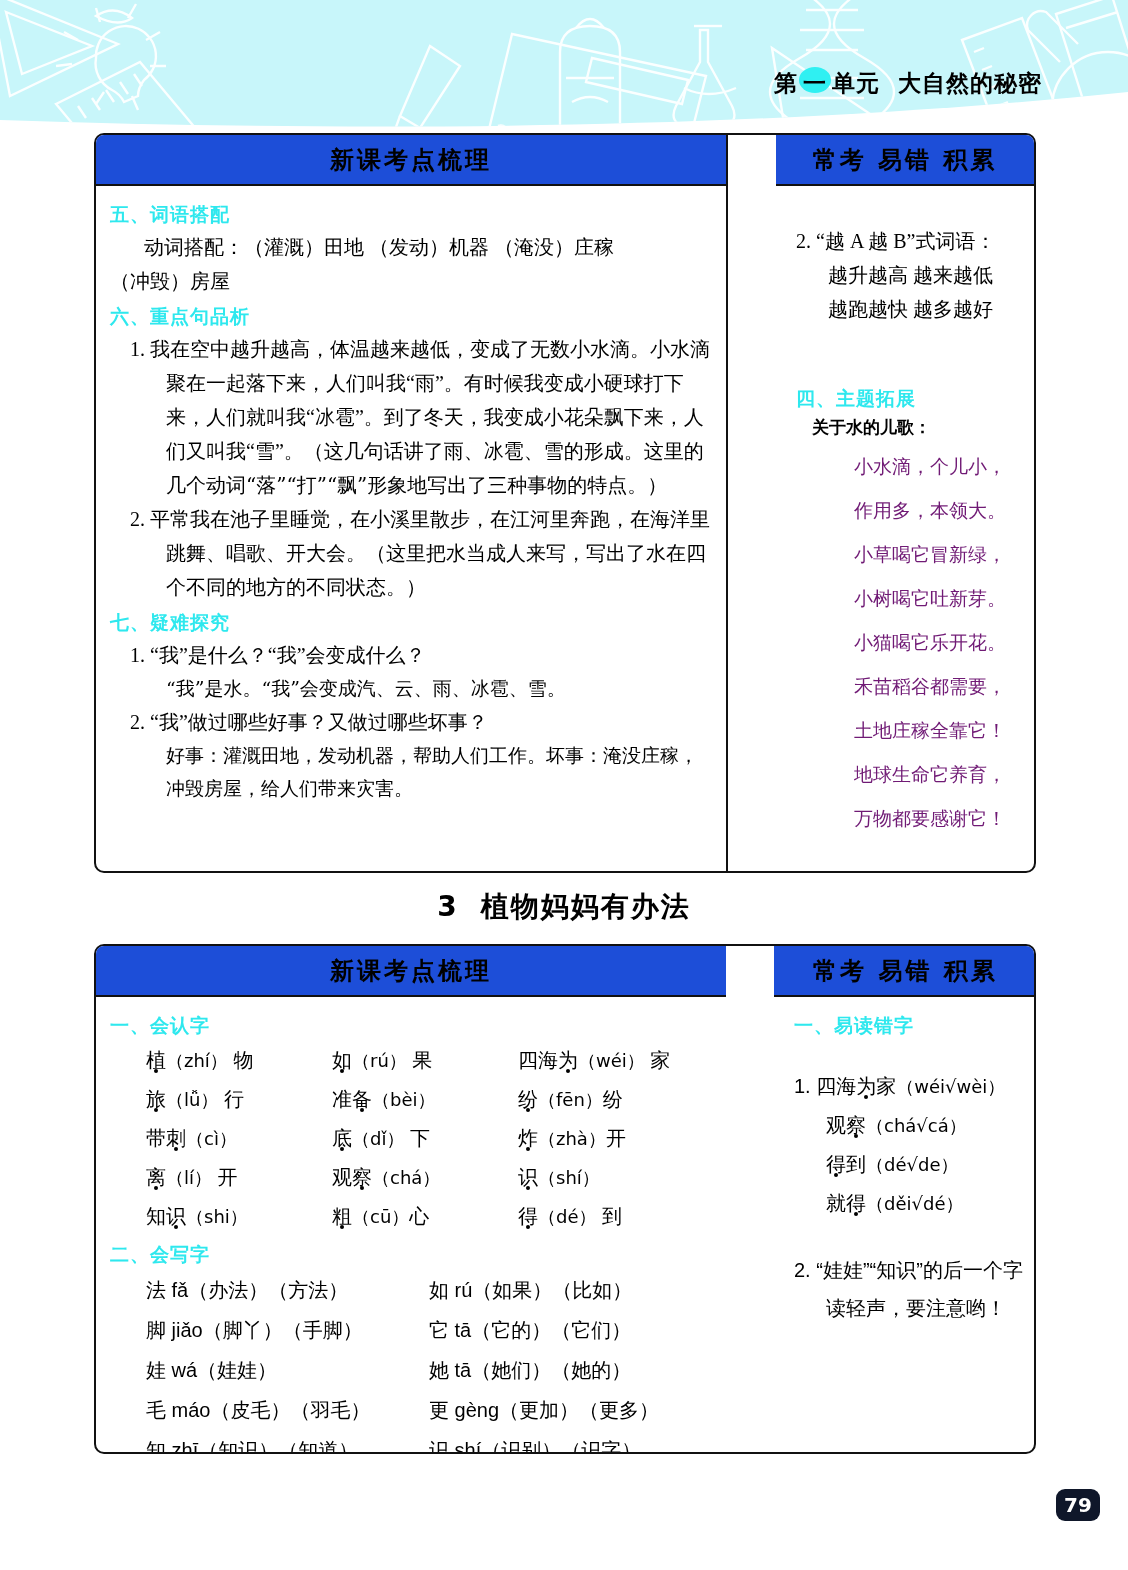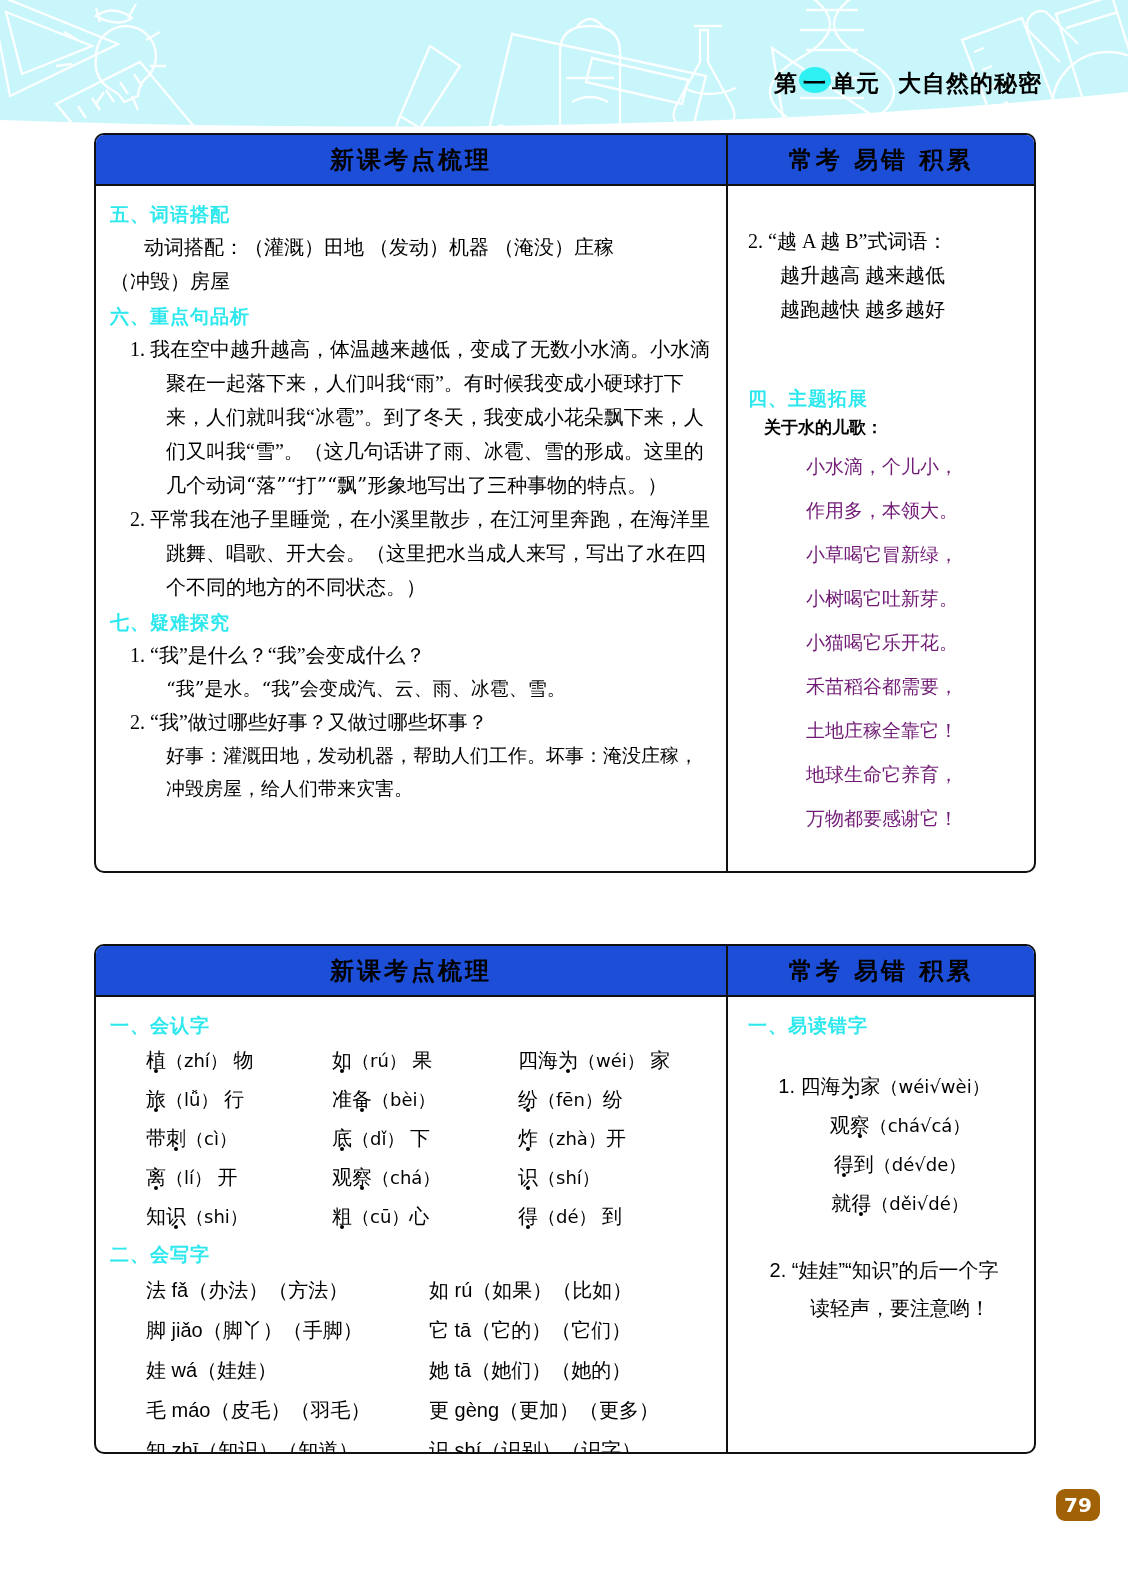--- a/index.html
+++ b/index.html
@@ -44,21 +44,21 @@
     box-sizing:border-box;
     background:#fff;
     overflow:hidden;
   }
   .card.one{ left:94px; top:133px; width:942px; height:740px; }
   .card.two{ left:94px; top:944px; width:942px; height:510px; }
 
   .card-inner{ display:flex; width:100%; height:100%; }
   .col-left{ width:630px; box-sizing:border-box; }
   .col-div{ width:2px; background:#111; }
-  .col-right{ flex:1; box-sizing:border-box; }
+  .col-right{ flex:1; box-sizing:border-box;padding-left:48px; }
 
   .thead{
     background:#1d4ed8;
     border-bottom:2px solid #111;
     text-align:center;
     font-family:"DejaVu Sans","Liberation Sans", sans-serif;
     font-weight:bold;
     font-size:24px;
     color:#000;
     padding:9px 0 8px 0;
@@ -169,28 +169,27 @@
     color:#000;
     white-space:nowrap;
   }
 
   .rr-row{
     font-family:"Liberation Sans","DejaVu Sans", sans-serif;
     font-size:20px;
     line-height:38px;
     color:#000;
     white-space:nowrap;
-    text-align:center;
   }
 
   
   .page-num{
     position:absolute; right:28px; top:1489px;
     width:44px; height:32px;
-    background:#a16207;
+    background:#0f172a;
     border-radius:9px;
     color:#ffffff;
     font-family:"DejaVu Sans","Liberation Sans", sans-serif;
     font-weight:bold;
     font-size:20px;
     display:flex; align-items:center; justify-content:center;
   }
 </style>
 </head>
 <body>
@@ -309,20 +308,23 @@
             <div class="poem">土地庄稼全靠它！</div>
             <div class="poem">地球生命它养育，</div>
             <div class="poem">万物都要感谢它！</div>
           </div>
         </div>
       </div>
 
     </div>
   </div>
 
+  <div class="lesson-title">
+    <span class="num">3</span><span>植物妈妈有办法</span>
+  </div>
 
   <div class="card two">
     <div class="card-inner">
 
       <div class="col-left">
         <div class="thead">新课考点梳理</div>
         <div class="tbody">
 
           <div class="h-cyan">一、会认字</div>
 

